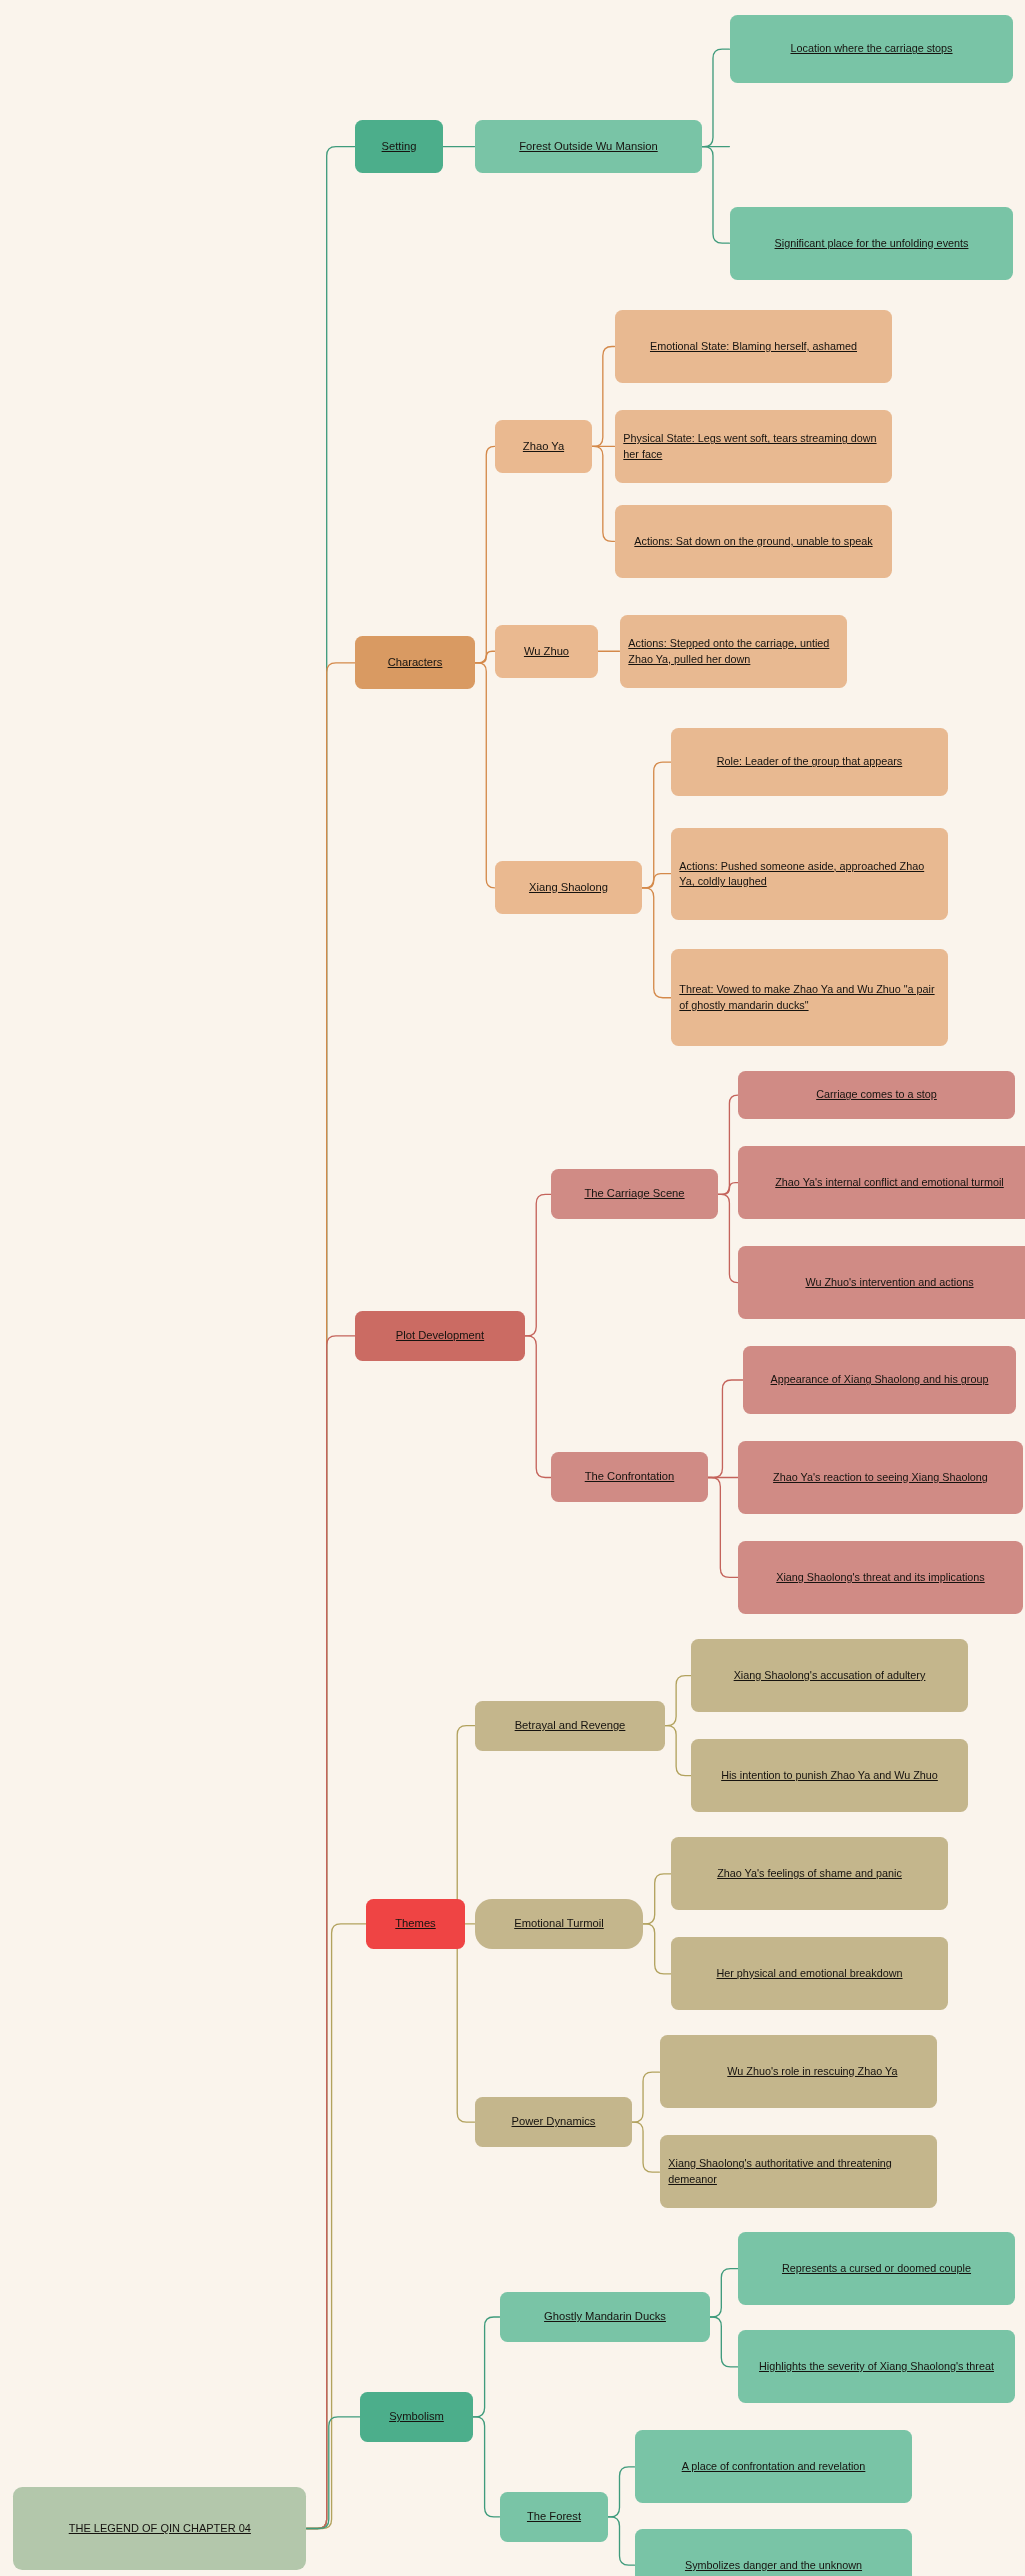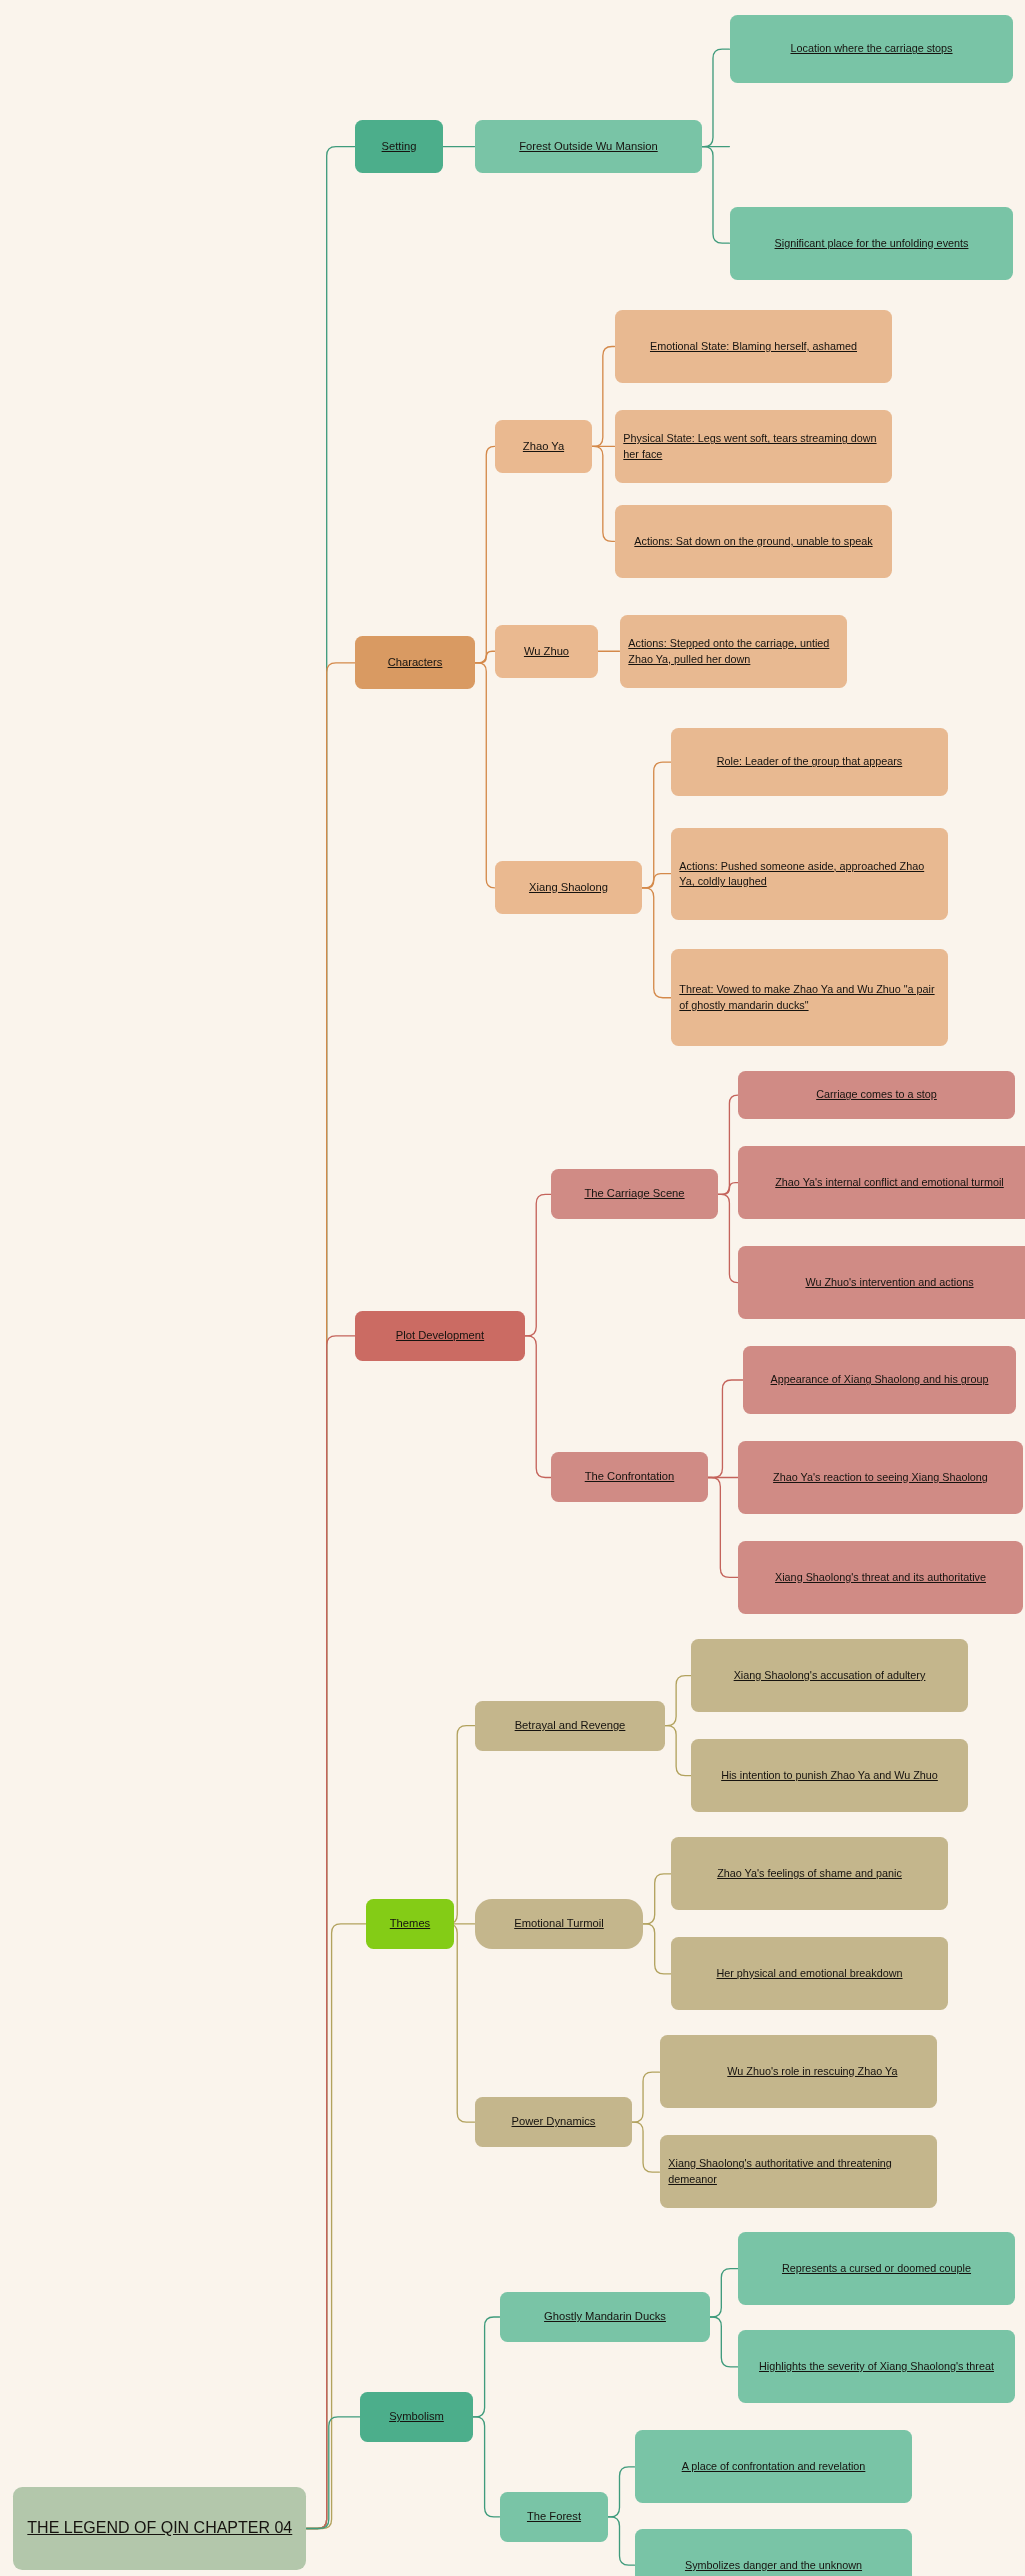--- a/index.html
+++ b/index.html
@@ -34,21 +34,21 @@
     justify-content: center;
     text-align: left;
     border-radius: 7.5px;
     color: #16130f;
     line-height: 1.42;
     padding: 5px 8.3px;
     overflow: hidden;
     text-decoration: underline;
   }
   .node-root {
-    font-size: 16px;
+    font-size: 11px;
     border-radius: 9.2px;
     padding: 6.7px 10px;
   }
   .node-l1 {
     font-size: 11.2px;
   }
   .node-l2 {
     font-size: 11.2px;
   }
   .node-l3 {
@@ -120,22 +120,22 @@
     <div class="node node-l3" style="left: 671px; top: 828px; width: 277px; height: 92px; background: rgb(232, 185, 145);">Actions: Pushed someone aside, approached Zhao Ya, coldly laughed</div>
     <div class="node node-l3" style="left: 671px; top: 949px; width: 277px; height: 97px; background: rgb(232, 185, 145);">Threat: Vowed to make Zhao Ya and Wu Zhuo "a pair of ghostly mandarin ducks"</div>
     <div class="node node-l1" style="left: 355px; top: 1311px; width: 170px; height: 50px; background: rgb(203, 107, 99);">Plot Development</div>
     <div class="node node-l2" style="left: 551px; top: 1169px; width: 167px; height: 50px; background: rgb(208, 139, 133);">The Carriage Scene</div>
     <div class="node node-l3" style="left: 738px; top: 1071px; width: 277px; height: 48px; background: rgb(208, 139, 133);">Carriage comes to a stop</div>
     <div class="node node-l3" style="left: 738px; top: 1146px; width: 303px; height: 73px; background: rgb(208, 139, 133);">Zhao Ya's internal conflict and emotional turmoil</div>
     <div class="node node-l3" style="left: 738px; top: 1246px; width: 303px; height: 73px; background: rgb(208, 139, 133);">Wu Zhuo's intervention and actions</div>
     <div class="node node-l2" style="left: 551px; top: 1452px; width: 157px; height: 50px; background: rgb(208, 139, 133);">The Confrontation</div>
     <div class="node node-l3" style="left: 743px; top: 1346px; width: 273px; height: 68px; background: rgb(208, 139, 133);">Appearance of Xiang Shaolong and his group</div>
     <div class="node node-l3" style="left: 738px; top: 1441px; width: 285px; height: 73px; background: rgb(208, 139, 133);">Zhao Ya's reaction to seeing Xiang Shaolong</div>
-    <div class="node node-l3" style="left: 738px; top: 1541px; width: 285px; height: 73px; background: rgb(208, 139, 133);">Xiang Shaolong's threat and its authoritative</div>
-    <div class="node node-l1" style="left: 366px; top: 1899px; width: 88px; height: 50px; background: #84cc16;">Themes</div>
+    <div class="node node-l3" style="left: 738px; top: 1541px; width: 285px; height: 73px; background: rgb(208, 139, 133);">Xiang Shaolong's threat and its implications</div>
+    <div class="node node-l1" style="left: 366px; top: 1899px; width: 99px; height: 50px; background: #ef4444;">Themes</div>
     <div class="node node-l2" style="left: 475px; top: 1701px; width: 190px; height: 50px; background: rgb(196, 182, 140);">Betrayal and Revenge</div>
     <div class="node node-l3" style="left: 691px; top: 1639px; width: 277px; height: 73px; background: rgb(196, 182, 140);">Xiang Shaolong's accusation of adultery</div>
     <div class="node node-l3" style="left: 691px; top: 1739px; width: 277px; height: 73px; background: rgb(196, 182, 140);">His intention to punish Zhao Ya and Wu Zhuo</div>
     <div class="node node-l2" style="left: 475px; top: 1899px; width: 168px; height: 50px; background: rgb(196, 182, 140); border-radius: 17px;">Emotional Turmoil</div>
     <div class="node node-l3" style="left: 671px; top: 1837px; width: 277px; height: 73px; background: rgb(196, 182, 140);">Zhao Ya's feelings of shame and panic</div>
     <div class="node node-l3" style="left: 671px; top: 1937px; width: 277px; height: 73px; background: rgb(196, 182, 140);">Her physical and emotional breakdown</div>
     <div class="node node-l2" style="left: 475px; top: 2097px; width: 157px; height: 50px; background: rgb(196, 182, 140);">Power Dynamics</div>
     <div class="node node-l3" style="left: 660px; top: 2035px; width: 277px; height: 73px; background: rgb(196, 182, 140); padding-left: 36px;">Wu Zhuo's role in rescuing Zhao Ya</div>
     <div class="node node-l3" style="left: 660px; top: 2135px; width: 277px; height: 73px; background: rgb(196, 182, 140);">Xiang Shaolong's authoritative and threatening demeanor</div>
     <div class="node node-l1" style="left: 360px; top: 2392px; width: 113px; height: 50px; background: rgb(76, 174, 139);">Symbolism</div>

